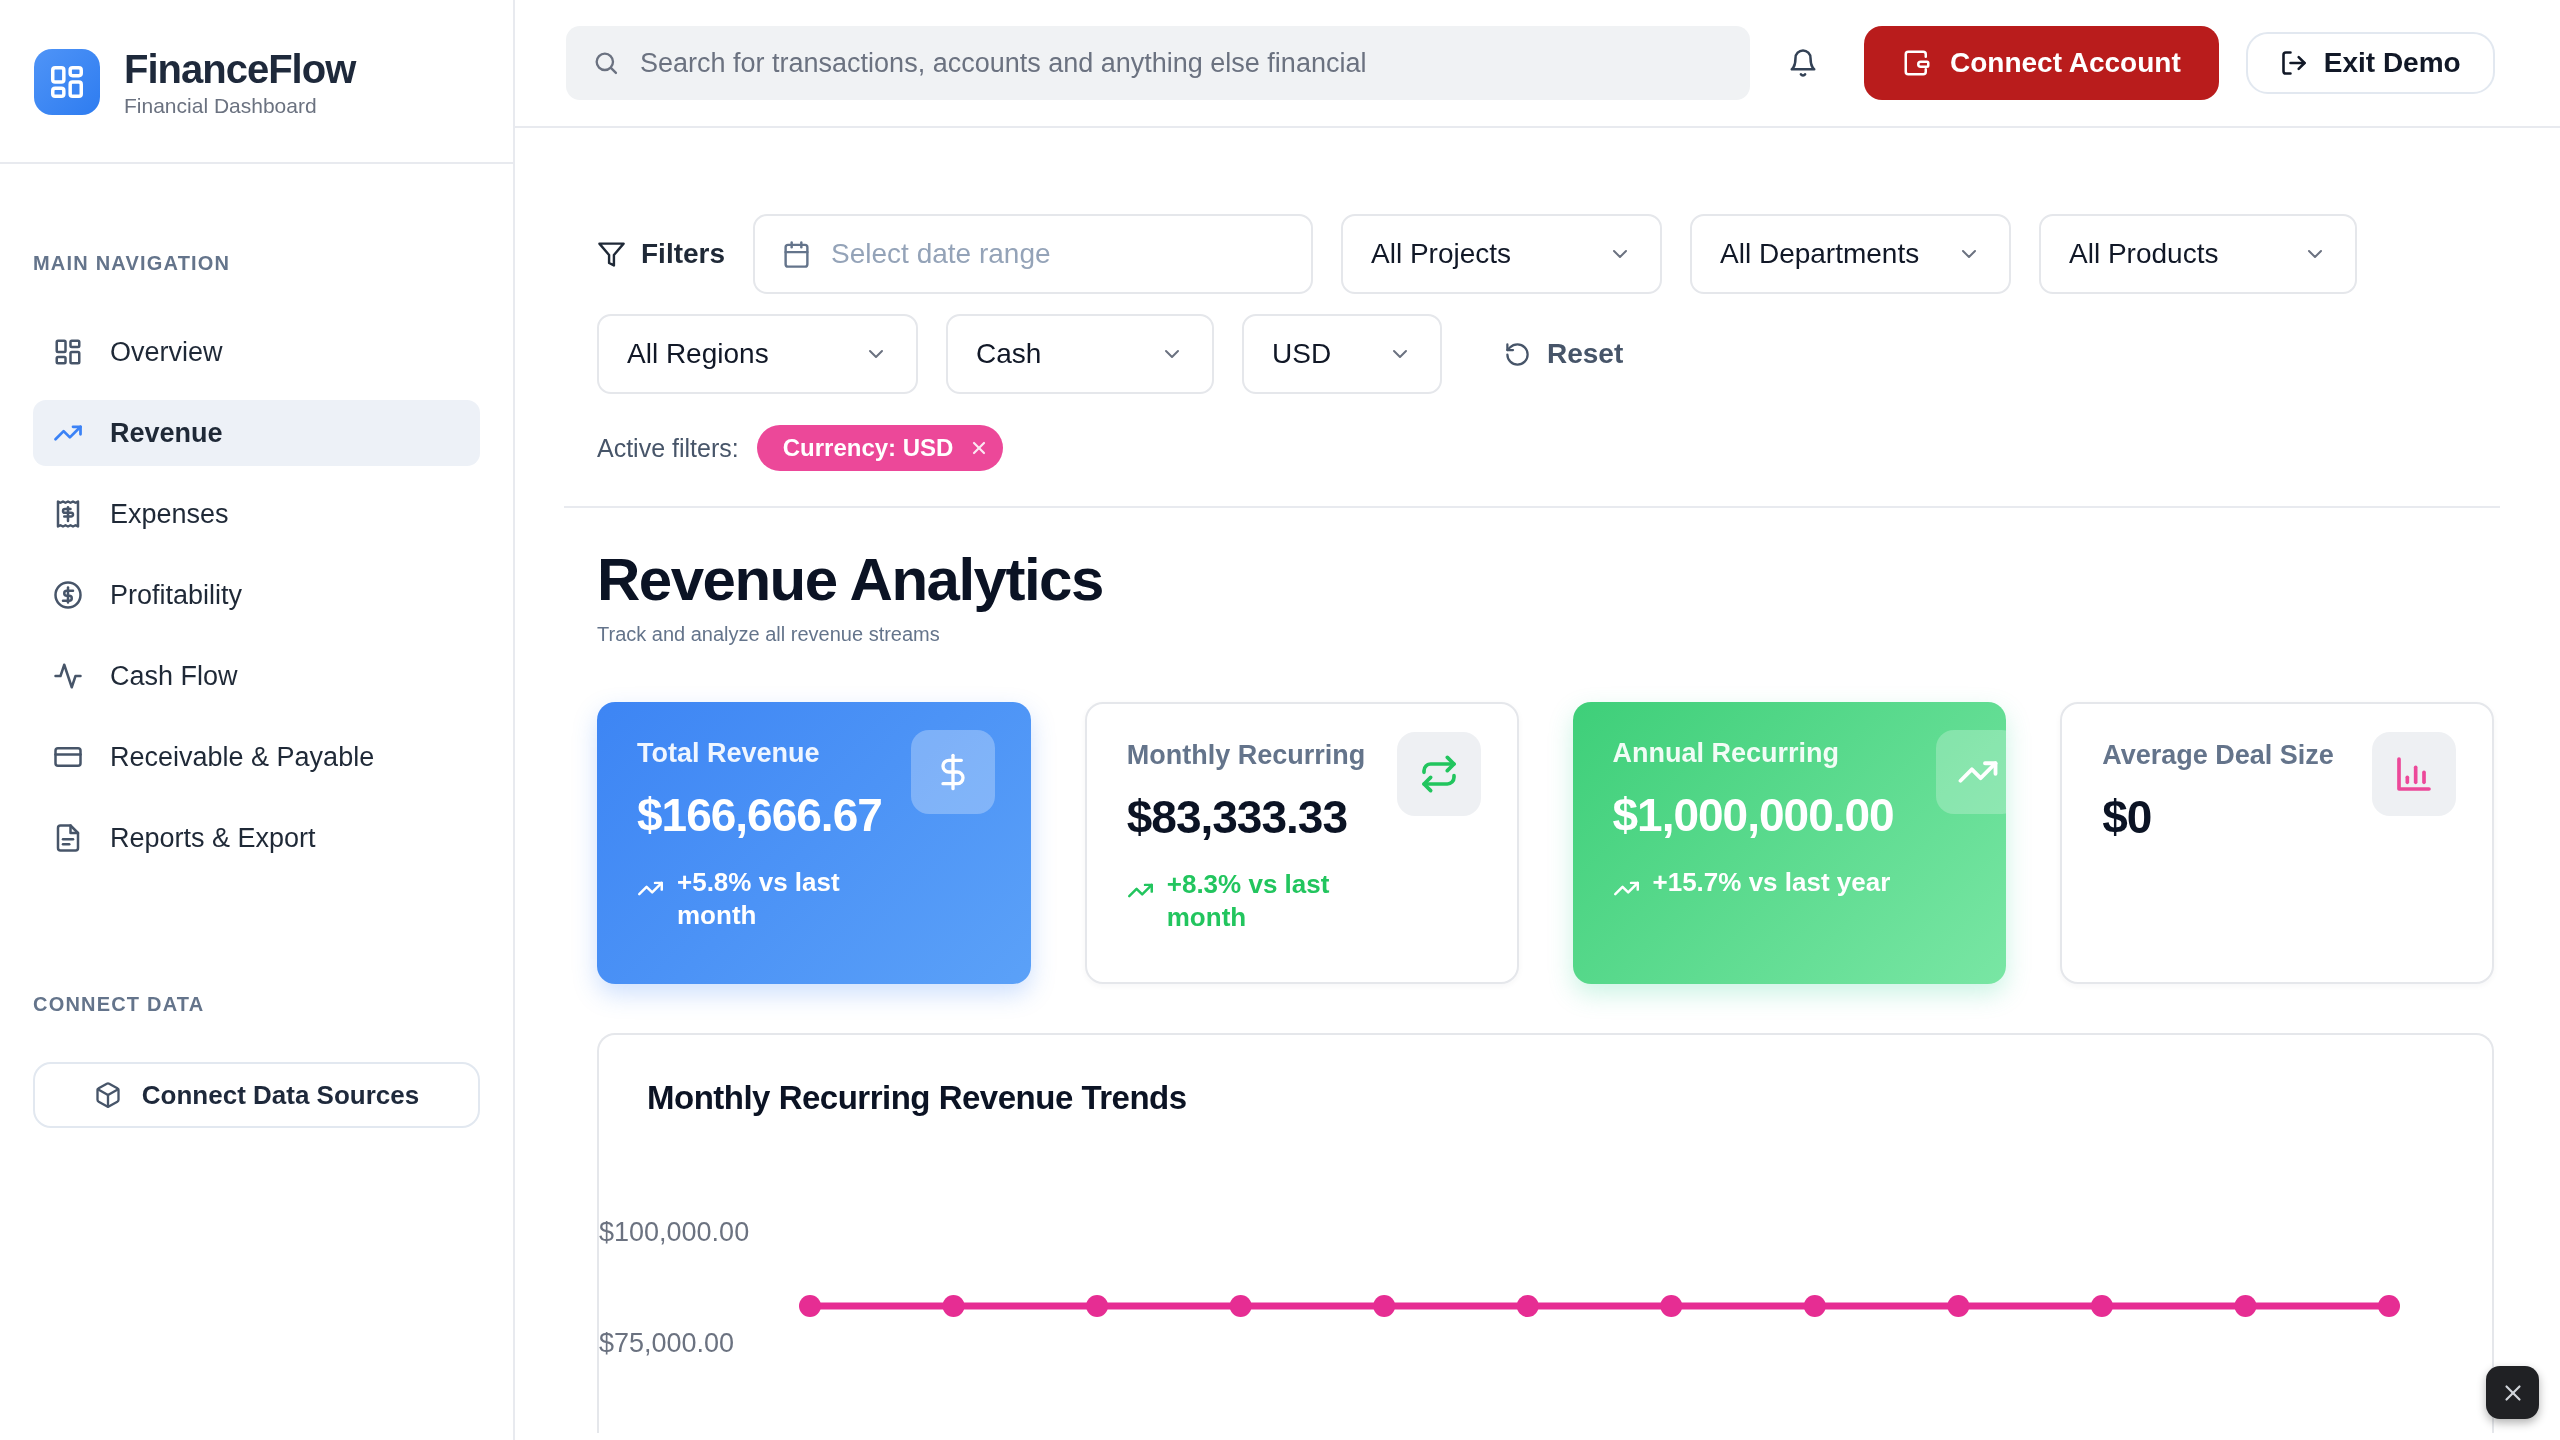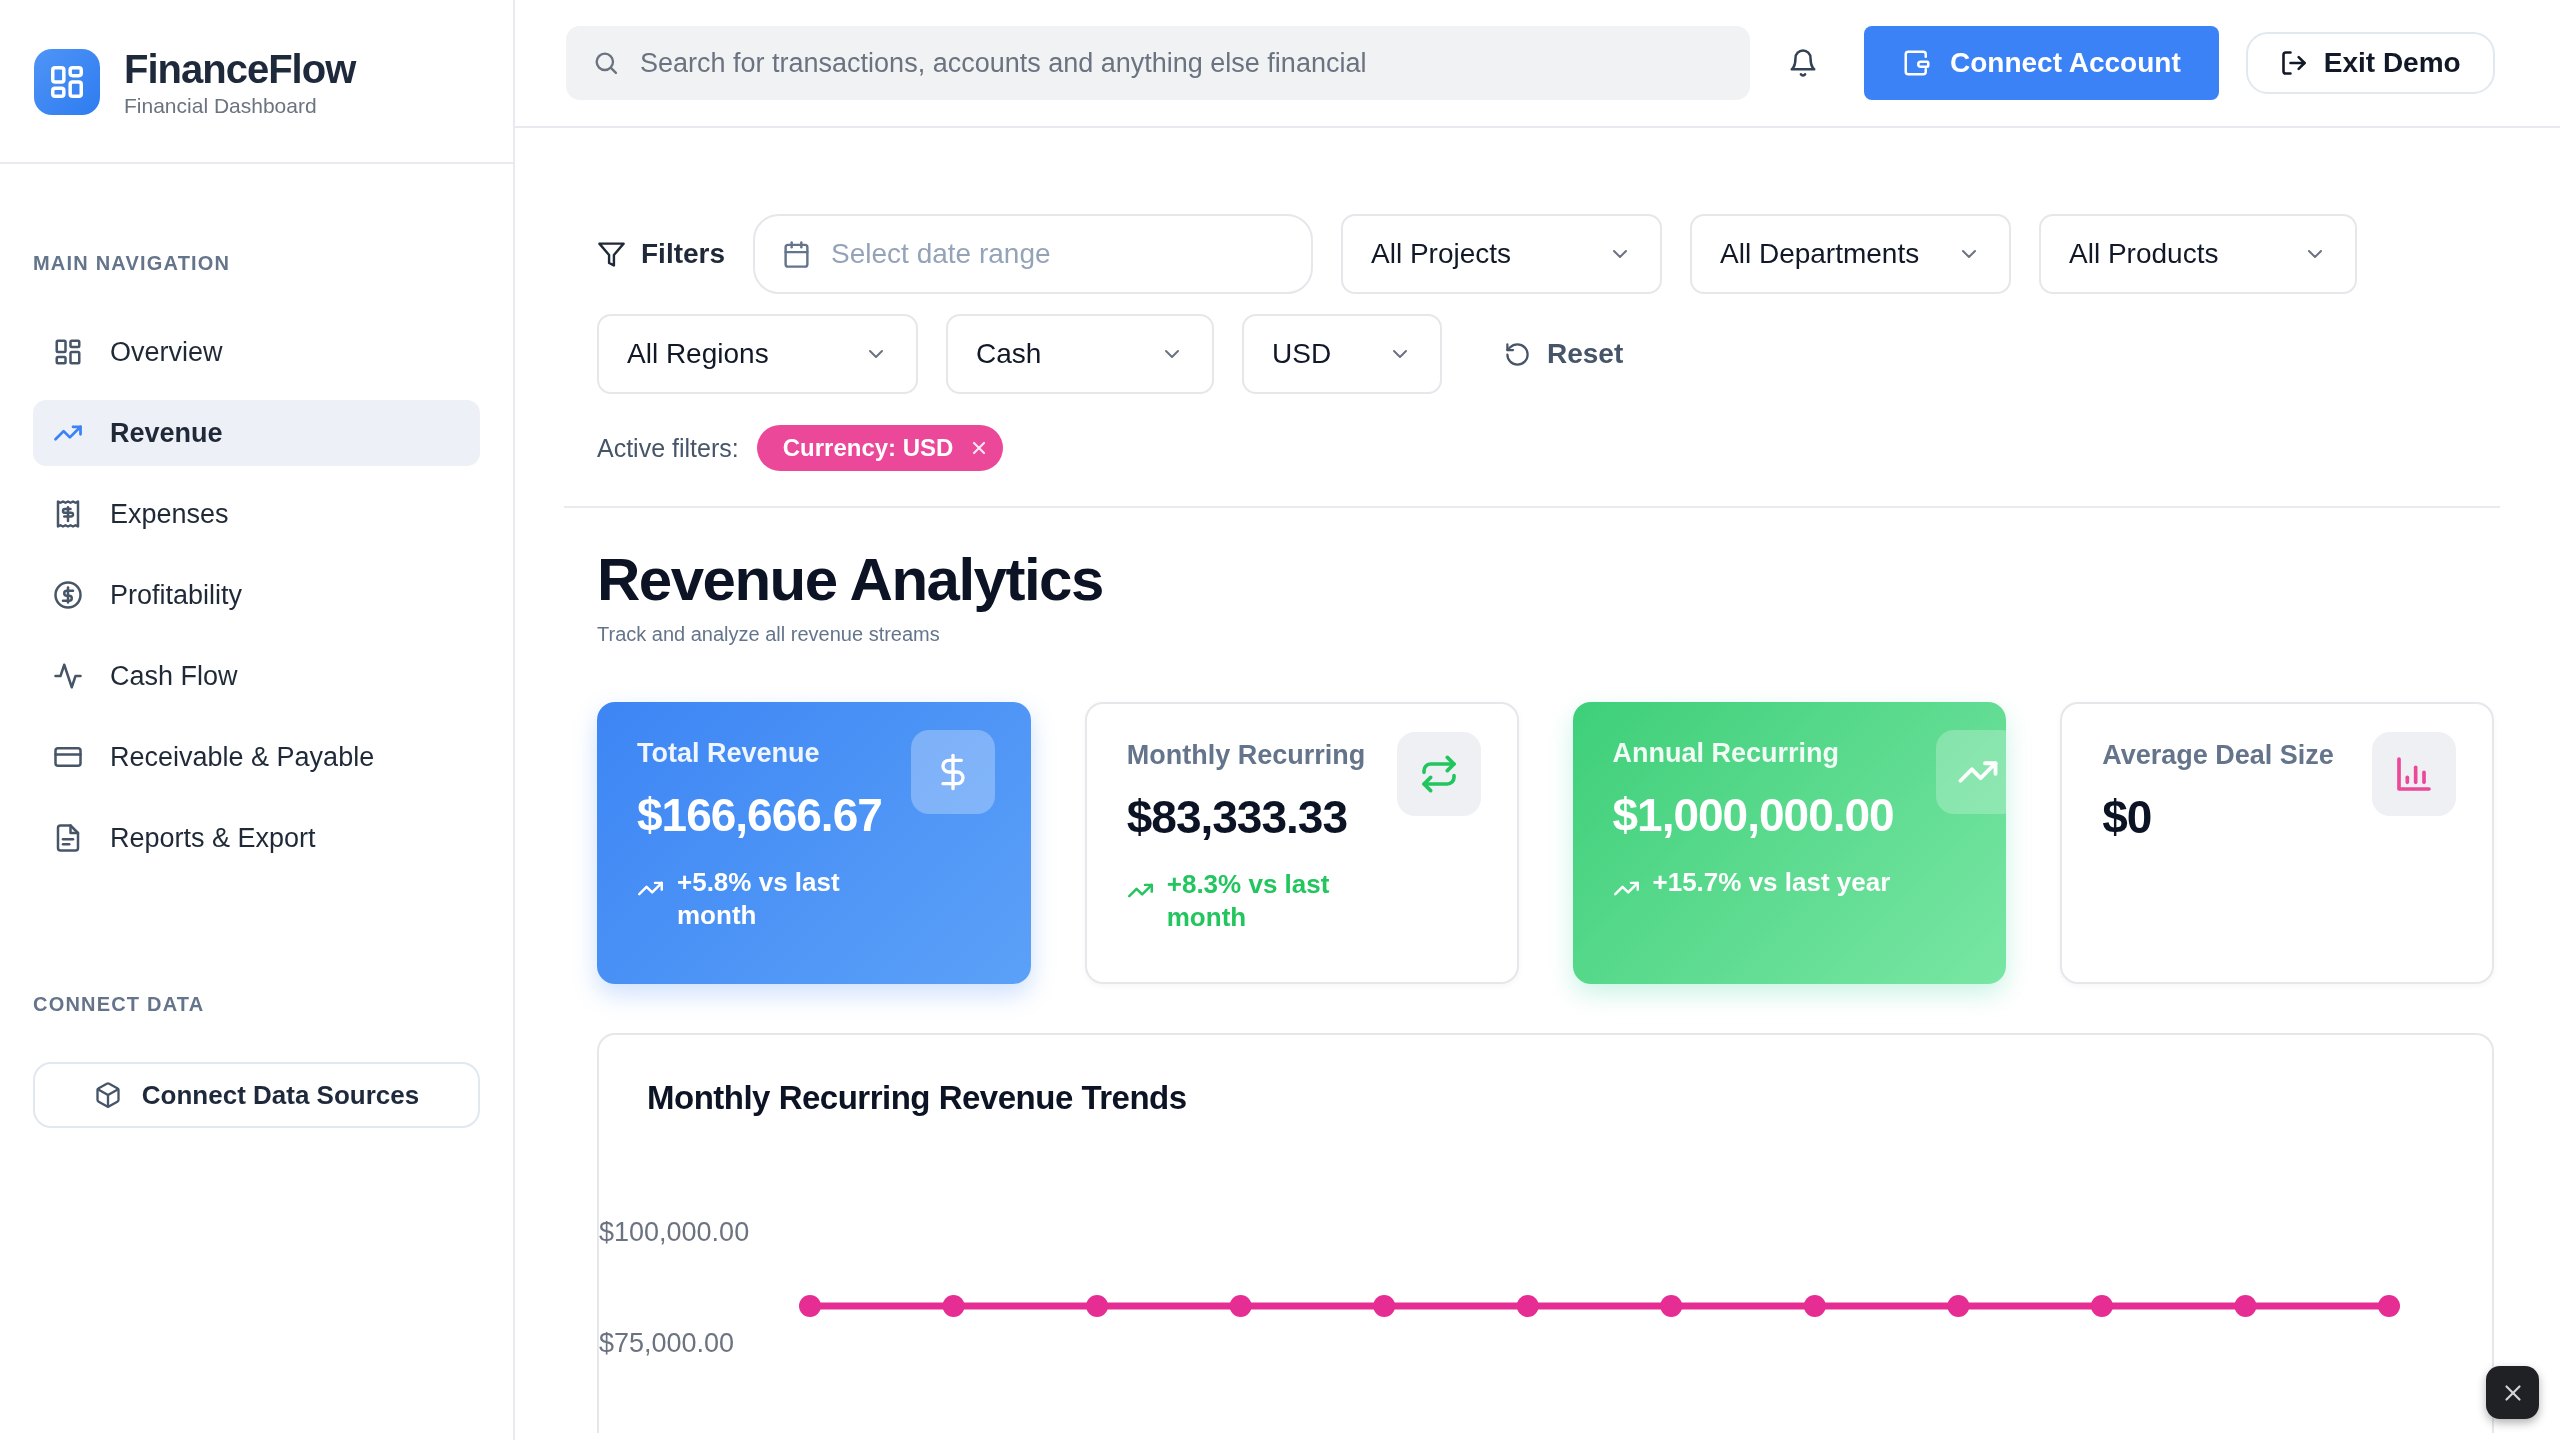--- a/index.html
+++ b/index.html
@@ -37,35 +37,35 @@
 
   
   .topbar { position:fixed; left:515px; top:0; width:2045px; height:128px; background:#fff;
     border-bottom:2px solid #e8eaef; display:flex; align-items:center; padding:0 32px 0 51px; z-index:4; }
   .search-box { width:1184px; height:74px; background:#f0f2f4; border-radius:14px;
     display:flex; align-items:center; gap:20px; padding:0 26px; }
   .search-box input { border:none; outline:none; background:transparent; flex:1; font-size:27px;
     color:#334155; font-family:inherit; }
   .search-box input::placeholder { color:#6b7280; }
   .bell-wrap { margin-left:38px; color:#334155; display:flex; cursor:pointer; }
-  .cta-btn { margin-left:46px; height:74px; padding:0 38px; border:none; border-radius:8px;
-    background:#3b82f6; color:#fff; font-size:28px; font-weight:700; display:flex; align-items:center;
+  .cta-btn { margin-left:46px; height:74px; padding:0 38px; border:none; border-radius:18px;
+    background:#b91c1c; color:#fff; font-size:28px; font-weight:700; display:flex; align-items:center;
     gap:18px; cursor:pointer; font-family:inherit; }
   .exit-btn { margin-left:27px; height:62px; padding:0 32px; border-radius:22px; background:#fff;
     border:2px solid #e2e8f0; color:#111827; font-size:28px; font-weight:700; display:flex;
     align-items:center; gap:16px; cursor:pointer; font-family:inherit; }
 
   
   .content { position:absolute; left:515px; top:128px; width:2045px; height:1312px;
     padding:86px 66px 0 82px; background:#fff; }
 
   .filters-row { display:flex; align-items:center; gap:28px; }
   .filters-head { display:flex; align-items:center; gap:15px; color:#1f2937; }
   .filters-head .flabel { font-size:28px; font-weight:700; }
-  .date-input { width:560px; height:80px; border:2px solid #e5e7eb; border-radius:26px;
+  .date-input { width:560px; height:80px; border:2px solid #e5e7eb; border-radius:14px;
     display:flex; align-items:center; gap:20px; padding:0 27px; background:#fff; }
   .date-input .nico { color:#64748b; display:flex; }
   .date-input input { border:none; outline:none; flex:1; font-size:28px; color:#334155; font-family:inherit; }
   .date-input input::placeholder { color:#94a3b8; }
   .select-box { height:80px; border:2px solid #e5e7eb; border-radius:14px; background:#fff;
     display:flex; align-items:center; justify-content:space-between; padding:0 28px;
     font-size:28px; color:#111827; cursor:pointer; }
   .select-box .chev { color:#6b7280; display:flex; }
   .row2 { margin-top:20px; }
   .reset-btn { display:flex; align-items:center; gap:16px; color:#475569; font-size:28px;

